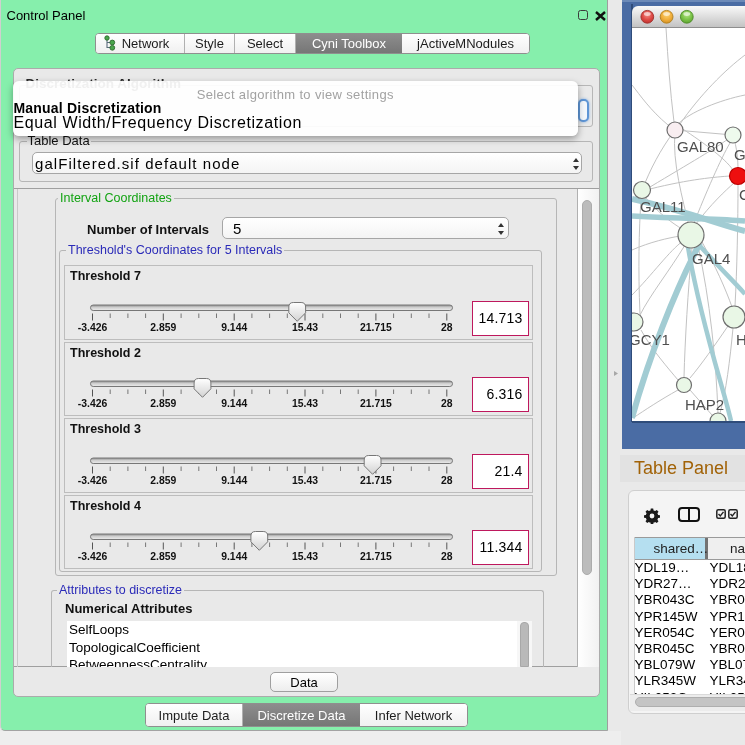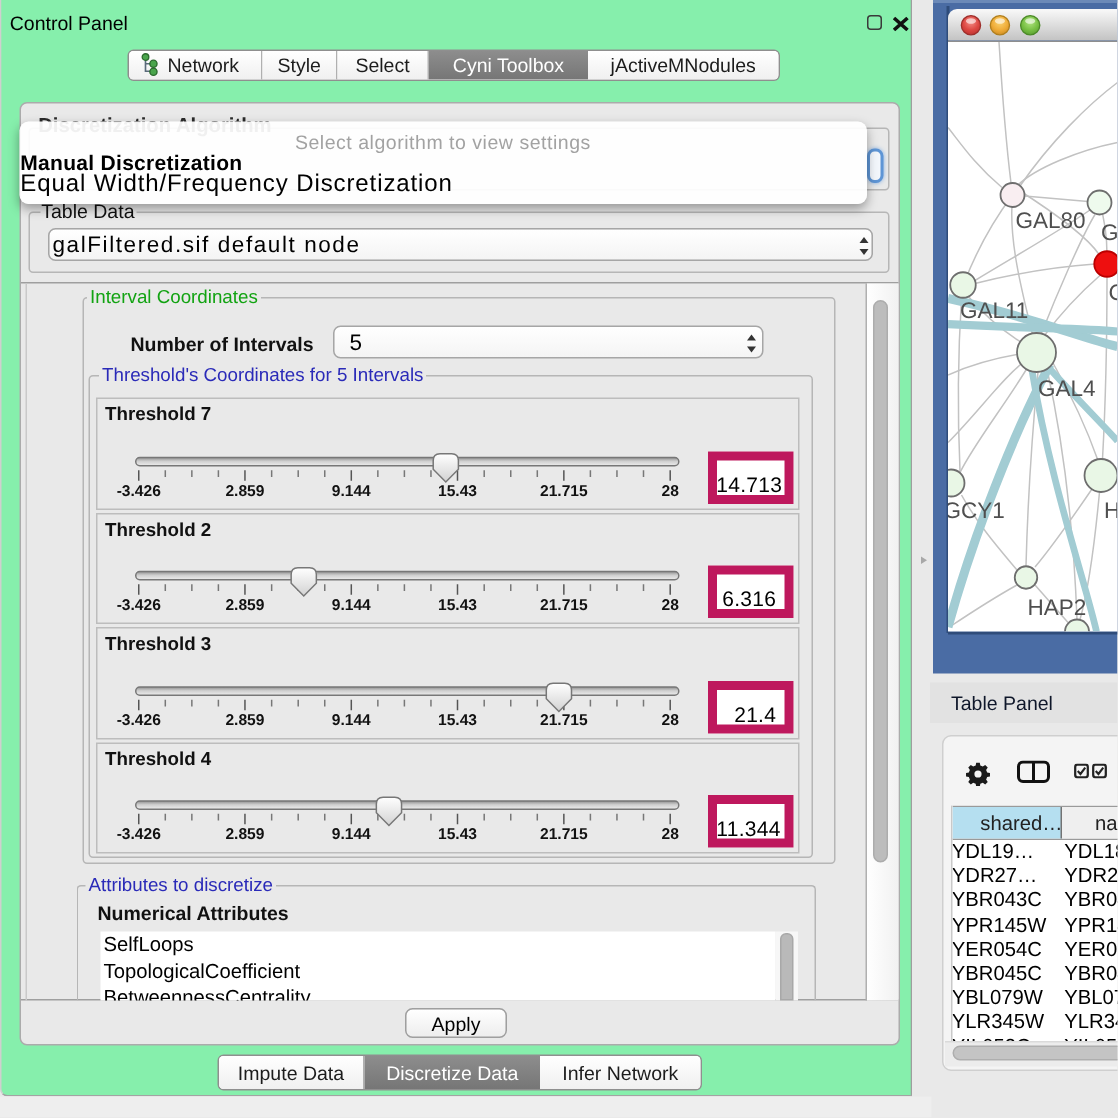--- a/index.html
+++ b/index.html
@@ -13,42 +13,42 @@
 .tab{font-size:13px;color:#1c1c1c;display:flex;align-items:center;justify-content:center;background:linear-gradient(#ffffff,#f0f0f0);border-right:1px solid #b0b0b0}
 .tab:last-child{border-right:none}
 .tab.sel{background:linear-gradient(#8d8d8d,#767676);color:#fff;border-right:none}
 
 .grp{position:absolute;border:1px solid #b6b6b6;border-radius:3px}
 
 .combo{position:absolute;background:linear-gradient(#ffffff,#f4f4f4);border:1px solid #a6a6a6;border-radius:5px;font-size:15px;letter-spacing:1.05px;color:#000;display:flex;align-items:center}
 
 .tpan{position:absolute;left:49.5px;width:469px;height:74.5px;border:1px solid #bdbdbd;background:#e9e9e9}
 .ttitle{position:absolute;left:5.5px;top:3px;font-size:12.5px;font-weight:bold;color:#111}
-.tval{position:absolute;left:407px;top:34.5px;width:57px;height:35px;background:#fff;border:6px solid #be185d;font-size:14px;letter-spacing:0.2px;color:#000;text-align:right;line-height:33px;padding-right:5px}
+.tval{position:absolute;left:407px;top:34.5px;width:57px;height:35px;background:#fff;border:1px solid #be185d;font-size:14px;letter-spacing:0.2px;color:#000;text-align:right;line-height:33px;padding-right:5px}
 .tsvg{position:absolute;left:0;top:34.5px}
 
 #popup{position:absolute;left:13px;top:80.5px;width:564.5px;height:55px;background:rgba(255,255,255,0.93);border-radius:6px;box-shadow:0 3px 7px rgba(0,0,0,0.35);z-index:30}
 
 #bluewin{position:absolute;left:622px;top:0;width:123px;height:449px;background:#4a6ca4}
 #nettitle{position:absolute;left:632px;top:6px;width:113px;height:22px;background:linear-gradient(#f9f9f9,#c3c3c3);border-top-left-radius:6px;border-bottom:1px solid #8e8e8e}
 #canvas{position:absolute;left:632px;top:28px;width:113px;height:393px;background:#fff;overflow:hidden}
-#tpband{position:absolute;left:620px;top:455px;width:125px;height:27px;background:#e2e2e2;font-size:13px;color:#0f172a;line-height:27px;padding-left:14px}
+#tpband{position:absolute;left:620px;top:455px;width:125px;height:27px;background:#e2e2e2;font-size:18px;color:#a16207;line-height:27px;padding-left:14px}
 #tpanel{position:absolute;left:628px;top:490px;width:126px;height:224px;background:#f4f4f4;border:1px solid #cfcfcf;border-radius:6px}
 .c1{width:75px;padding-left:0;flex-shrink:0}
 
 </style></head><body>
 
 <div id="win">
   <div id="cptitle">Control Panel</div>
   <div id="floatbtn"></div>
   <svg class="abs" style="left:594px;top:11px" width="11" height="10" viewBox="0 0 11 10">
       <path d="M1,1 L10,9 M10,1 L1,9" stroke="#111" stroke-width="2.4"></path>
     </svg>
 
-  <div class="tabbar" style="left:84px;top:32.5px">
+  <div class="tabbar" style="left:94px;top:32.5px">
     <div class="tab" style="width:89px;padding-right:7px"><svg width="12" height="16" viewBox="0 0 12 16" style="margin-right:6px">
           <path d="M3,3 V13 M3,7.5 H8 M3,12.5 H8" stroke="#5a6b7a" stroke-width="1.1" fill="none"></path>
           <circle cx="3" cy="3" r="2.2" fill="#4aa54c" stroke="#2c6b2e" stroke-width="0.9"></circle>
           <circle cx="8.3" cy="7.5" r="2.4" fill="#4aa54c" stroke="#2c6b2e" stroke-width="0.9"></circle>
           <circle cx="8.3" cy="12.8" r="2.4" fill="#4aa54c" stroke="#2c6b2e" stroke-width="0.9"></circle>
         </svg>Network</div>
     <div class="tab" style="width:50px">Style</div>
     <div class="tab" style="width:61px">Select</div>
     <div class="tab sel" style="width:106px">Cyni Toolbox</div>
     <div class="tab" style="width:127px">jActiveMNodules</div>
@@ -181,21 +181,21 @@
 
     <div class="grp" style="left:37px;top:521px;width:493px;height:77px;border-bottom:none;border-bottom-left-radius:0;border-bottom-right-radius:0"></div>
     <div style="position:absolute;left:43px;top:514px;font-size:12.5px;color:#2a2ab8;background:#e9e9e9;padding:0 2px">Attributes to discretize</div>
     <div style="position:absolute;left:51px;top:531.5px;font-size:13px;font-weight:bold;color:#111">Numerical Attributes</div>
     <div class="abs" style="left:52.5px;top:551.5px;width:450px;height:46.5px;background:#fff;font-size:13.5px;color:#000;overflow:hidden">
       <div style="padding:0.5px 0 0 2.5px;line-height:17.6px">SelfLoops<br>TopologicalCoefficient<br>BetweennessCentrality</div>
     </div>
     <div class="abs" style="left:502.5px;top:551.5px;width:15px;height:46.5px;background:#f7f7f7"></div>
     <div class="abs" style="left:506px;top:552.5px;width:8.5px;height:45.5px;background:#b9b9b9;border:1px solid #a8a8a8;border-radius:4px 4px 0 0"></div>
 
-    <div class="abs" style="left:256px;top:603px;width:68px;height:20px;background:linear-gradient(#ffffff,#ededed);border:1px solid #9f9f9f;border-radius:5px;font-size:13px;color:#000;text-align:center;line-height:19px">Apply</div>
+    <div class="abs" style="left:256px;top:603px;width:68px;height:20px;background:linear-gradient(#ffffff,#ededed);border:1px solid #9f9f9f;border-radius:5px;font-size:13px;color:#000;text-align:center;line-height:19px">Data</div>
   </div>
 
   <div class="tabbar" style="left:144px;top:703px;height:24px">
     <div class="tab" style="width:97px">Impute Data</div>
     <div class="tab sel" style="width:117px">Discretize Data</div>
     <div class="tab" style="width:107px">Infer Network</div>
   </div>
 </div>
 
 <div id="popup">
@@ -315,21 +315,21 @@
   </svg>
   <svg class="abs" style="left:87px;top:18px" width="23" height="10" viewBox="0 0 23 10">
     <rect x="0.8" y="0.8" width="8.4" height="8.4" rx="1.5" fill="none" stroke="#222" stroke-width="1.5"></rect>
     <path d="M2.5,5 L4.3,7 L7.5,2.8" stroke="#222" stroke-width="1.4" fill="none"></path>
     <rect x="12.8" y="0.8" width="8.4" height="8.4" rx="1.5" fill="none" stroke="#222" stroke-width="1.5"></rect>
     <path d="M14.5,5 L16.3,7 L19.5,2.8" stroke="#222" stroke-width="1.4" fill="none"></path>
   </svg>
 
   <div class="abs" style="left:4.5px;top:45.5px;width:122px;height:168px;overflow:hidden;font-size:13.5px;background:#fff;border-left:1px solid #c9c9c9">
     <div style="display:flex;height:23.5px;border-top:1px solid #9a9a9a;border-bottom:1px solid #9a9a9a">
-      <div style="width:73.5px;background:#b5dff0;border-right:1px solid #737373;line-height:22px;color:#222;padding-left:19px;flex-shrink:0">shared…</div>
+      <div style="width:73.5px;background:#b5dff0;border-right:3px solid #737373;line-height:22px;color:#222;padding-left:19px;flex-shrink:0">shared…</div>
       <div style="flex:1;background:#efefef;line-height:22px;padding-left:22px;color:#222">na</div>
     </div>
     <div style="line-height:16.2px;height:134px;overflow:hidden">
       <div style="display:flex">
           <div class="c1">YDL19…</div>
           <div>YDL185W</div>
         </div>
       <div style="display:flex">
           <div class="c1">YDR27…</div>
           <div>YDR277C</div>

